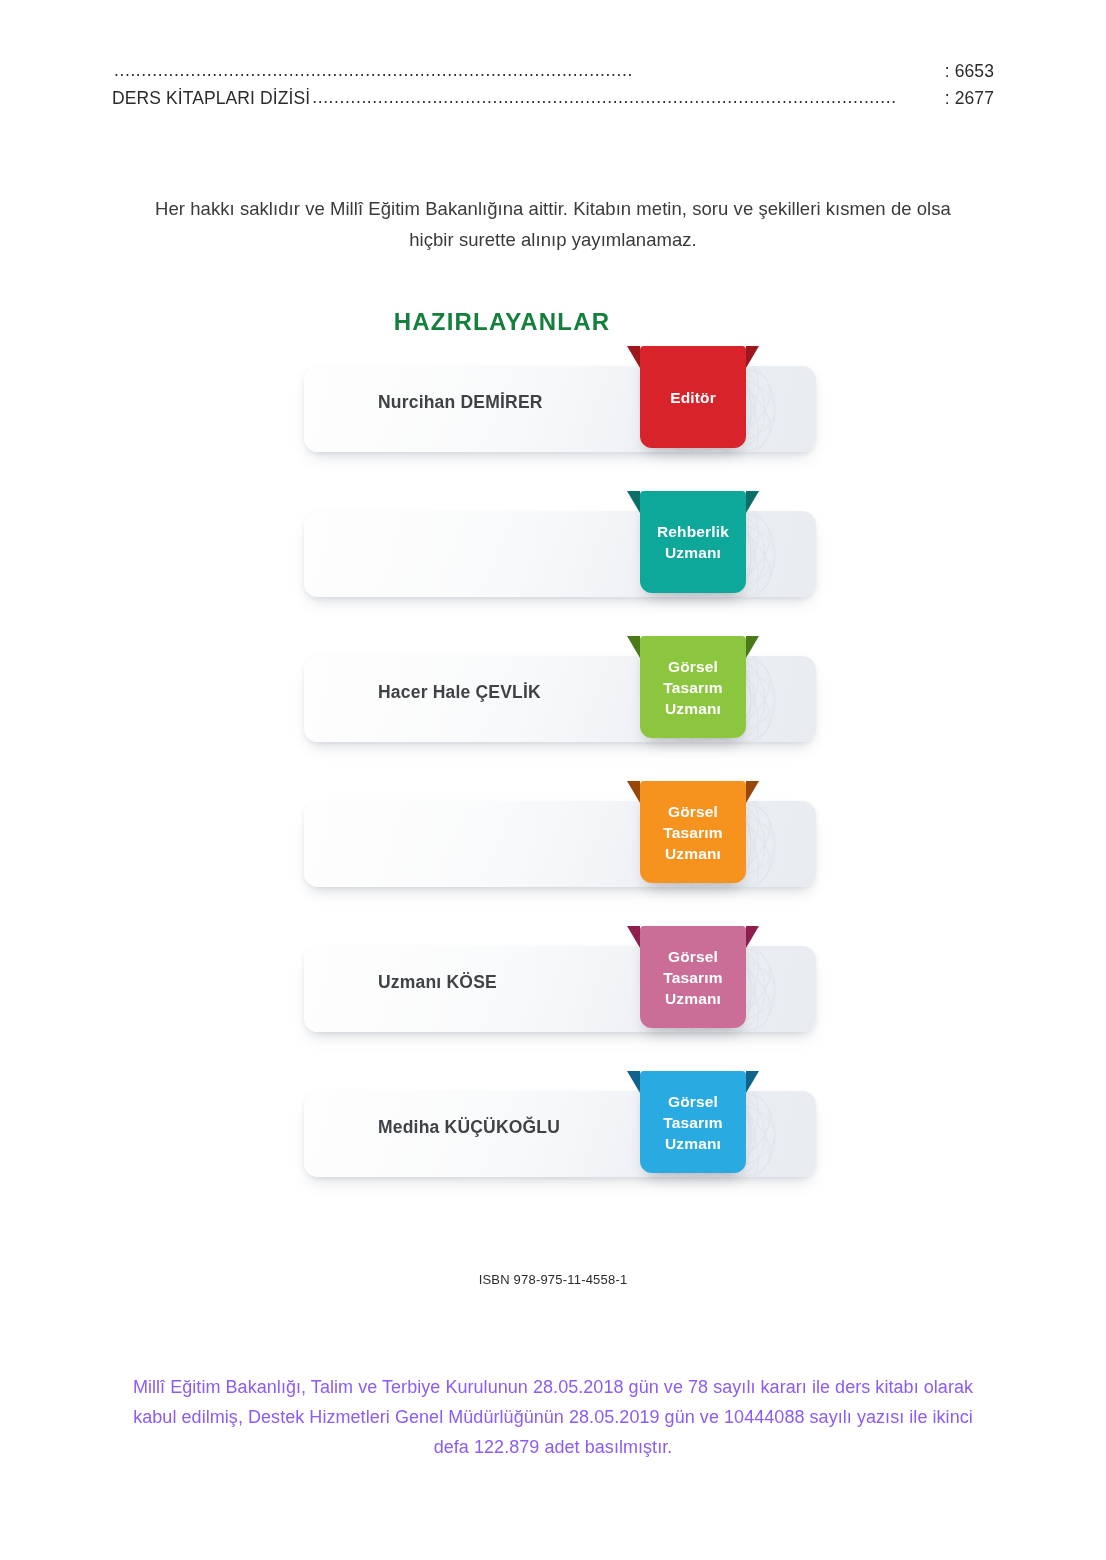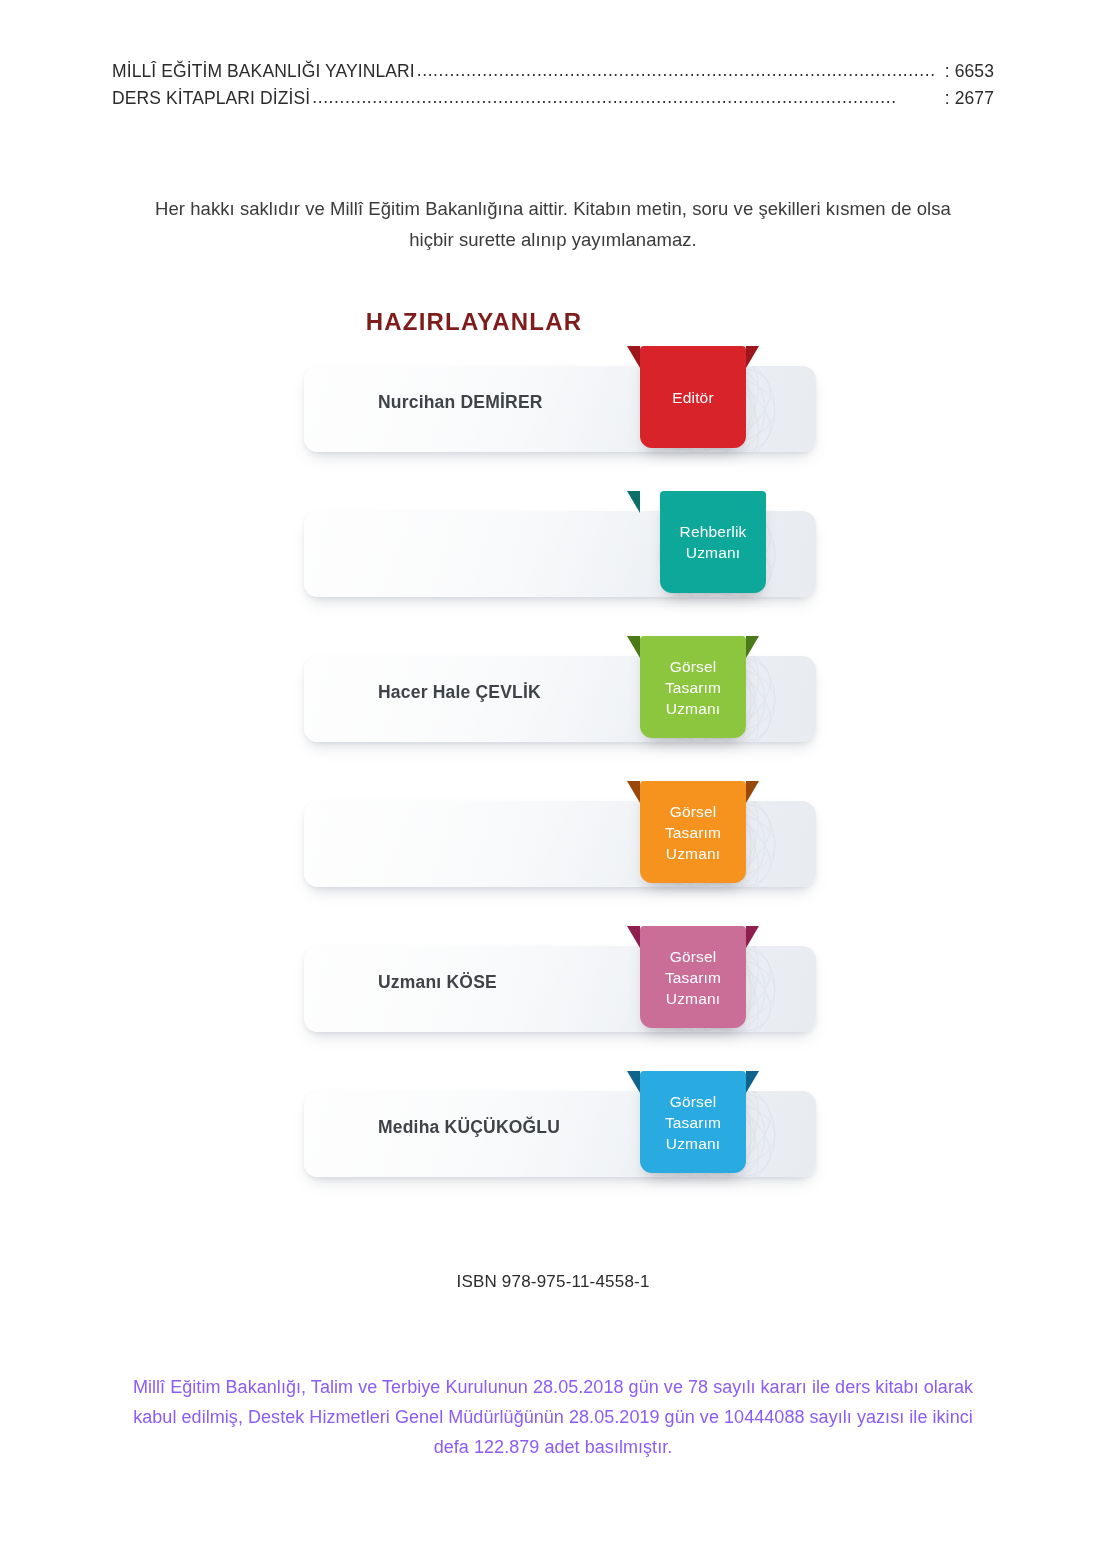--- a/index.html
+++ b/index.html
@@ -164,36 +164,36 @@
     position: absolute;
     top: 0;
     width: 13px;
     height: 22px;
   }
   .ribbon-fold-l { left: -13px; }
   .ribbon-fold-r { right: -13px; }
 
   .ribbon-label {
     font-size: 15.5px;
-    font-weight: normal;
+    font-weight: bold;
     line-height: 21px;
     color: #ffffff;
     letter-spacing: .15px;
     padding: 0 4px;
     white-space: pre-line;
   }
 
   
   .isbn {
     position: absolute;
     left: 0;
     top: 1272px;
     width: 1106px;
     text-align: center;
-    font-size: 17px;
+    font-size: 13px;
     color: #2b2b2b;
     letter-spacing: .2px;
   }
 
   
   .approval {
     position: absolute;
     left: 120px;
     top: 1372px;
     width: 866px;
@@ -202,34 +202,33 @@
     line-height: 30px;
     color: #8b5cf6;
     letter-spacing: .05px;
   }
 </style>
 </head>
 <body>
 
 <div class="catalog">
   <div class="catalog-row">
-    <span class="catalog-label">MİLLÎ EĞİTİM BAKANLIĞI YAYINLARI</span>
     <span class="catalog-dots">...............................................................................................</span>
     <span class="catalog-num">: 6653</span>
   </div>
   <div class="catalog-row">
     <span class="catalog-label">DERS KİTAPLARI DİZİSİ</span>
     <span class="catalog-dots">...........................................................................................................</span>
     <span class="catalog-num">: 2677</span>
   </div>
 </div>
 
 <div class="notice">Her hakkı saklıdır ve Millî Eğitim Bakanlığına aittir. Kitabın metin, soru ve şekilleri kısmen de olsa hiçbir surette alınıp yayımlanamaz.</div>
 
-<div class="prep-title" style="color: #7f1d1d;">HAZIRLAYANLAR</div>
+<div class="prep-title" style="color: #15803d; margin-left: 28px;">HAZIRLAYANLAR</div>
 
 <div class="card-list">
 
   <div class="card">
     <div class="card-plate">
       <svg class="card-pattern" viewBox="0 0 210 124" xmlns="http://www.w3.org/2000/svg">
         <g fill="none" stroke="#c9d2dc" stroke-width="1" opacity=".5">
           <circle cx="105" cy="62" r="58"></circle>
             <circle cx="105" cy="62" r="48"></circle>
           <circle cx="105" cy="62" r="38"></circle>
@@ -282,21 +281,21 @@
       <div class="ribbon-fold-l">
         <svg viewBox="0 0 13 22" xmlns="http://www.w3.org/2000/svg" width="13" height="22">
             <polygon points="13,0 13,22 0,0" fill="#0a6f66"></polygon>
           </svg>
       </div>
       <div class="ribbon-fold-r">
         <svg viewBox="0 0 13 22" xmlns="http://www.w3.org/2000/svg" width="13" height="22">
             <polygon points="0,0 0,22 13,0" fill="#0a6f66"></polygon>
           </svg>
       </div>
-      <div class="ribbon-body" style="background: rgb(14, 168, 155); margin-left: 20px;">
+      <div class="ribbon-body" style="background: rgb(14, 168, 155);">
         <span class="ribbon-label">Rehberlik
 Uzmanı</span>
       </div>
     </div>
   </div>
 
   <div class="card">
     <div class="card-plate">
       <svg class="card-pattern" viewBox="0 0 210 124" xmlns="http://www.w3.org/2000/svg">
         <g fill="none" stroke="#c9d2dc" stroke-width="1" opacity=".5">

